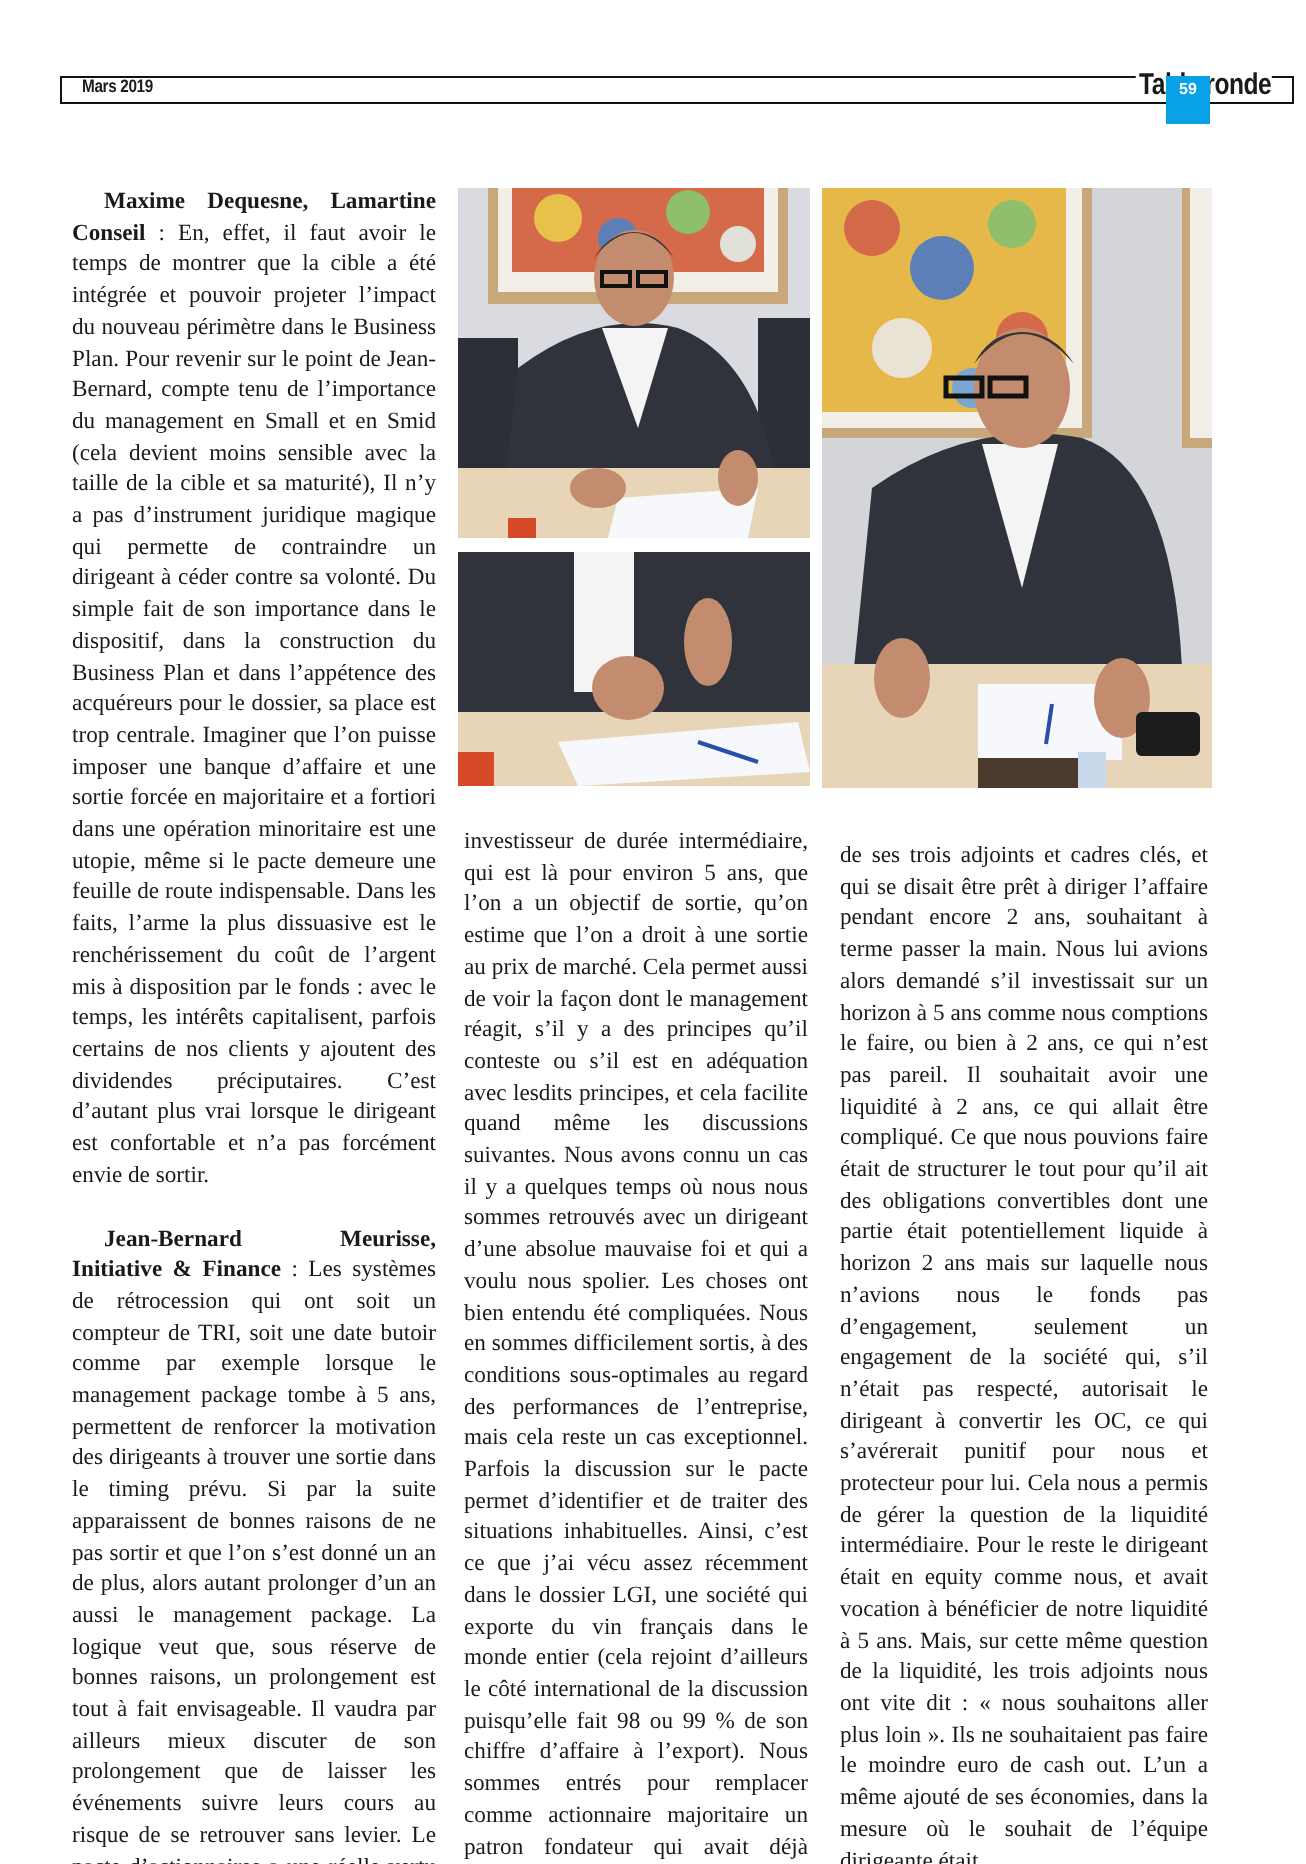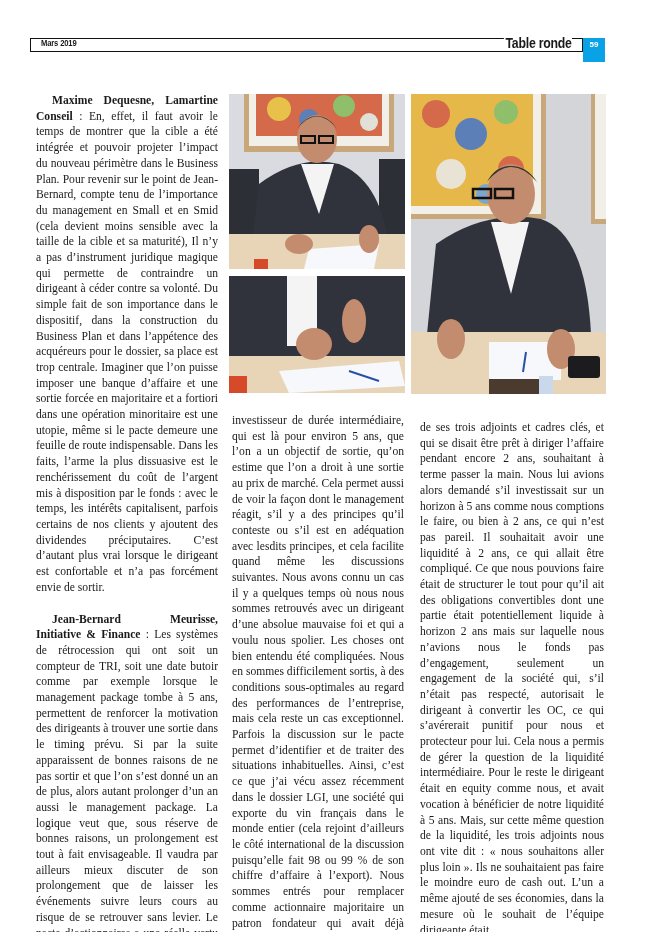--- a/index.html
+++ b/index.html
@@ -1,18 +1,18 @@
 <!DOCTYPE html>
 <html><head>
 <meta charset="utf-8">
 <style>
   html, body { margin: 0; padding: 0; background: #ffffff; }
   body { width: 653px; height: 932px; position: relative; overflow: hidden; font-family: "Liberation Serif", "DejaVu Serif", serif; color: #1a1a1a; }
 
-  .header { position: absolute; left: 30px; top: 38px; width: 553px; height: 14px; border: 1.5px solid #111; border-bottom-width: 1.5px; box-sizing: border-box; }
+  .header { position: absolute; left: 30px; top: 38px; width: 617px; height: 14px; border: 1.5px solid #111; border-bottom-width: 1.5px; box-sizing: border-box; }
   .header .date { position: absolute; left: 10px; top: -1px; font-family: "Liberation Sans", "DejaVu Sans", sans-serif; font-weight: bold; font-size: 9px; letter-spacing: -0.2px; transform: scaleX(0.85); transform-origin: left center; }
   .header .section { position: absolute; right: 10px; top: -5px; font-family: "Liberation Sans", "DejaVu Sans", sans-serif; font-weight: bold; font-size: 15px; letter-spacing: -0.3px; transform: scaleX(0.82); transform-origin: right center; background: #fff; padding-left: 2px; }
   .pagenum { position: absolute; left: 583px; top: 38px; width: 22px; height: 24px; background: #0aa2e6; color: #fff; font-family: "Liberation Sans", "DejaVu Sans", sans-serif; font-weight: bold; font-size: 8px; text-align: center; line-height: 14px; }
 
   .col { position: absolute; font-size: 11.6px; line-height: 15.7px; text-align: justify; }
   .col p { margin: 0; }
   .col1 { left: 36px; top: 93px; width: 182px; }
   .col2 { left: 232px; top: 413px; width: 172px; }
   .col3 { left: 420px; top: 420px; width: 184px; }
   .speaker { font-weight: bold; margin-left: 16px; }

